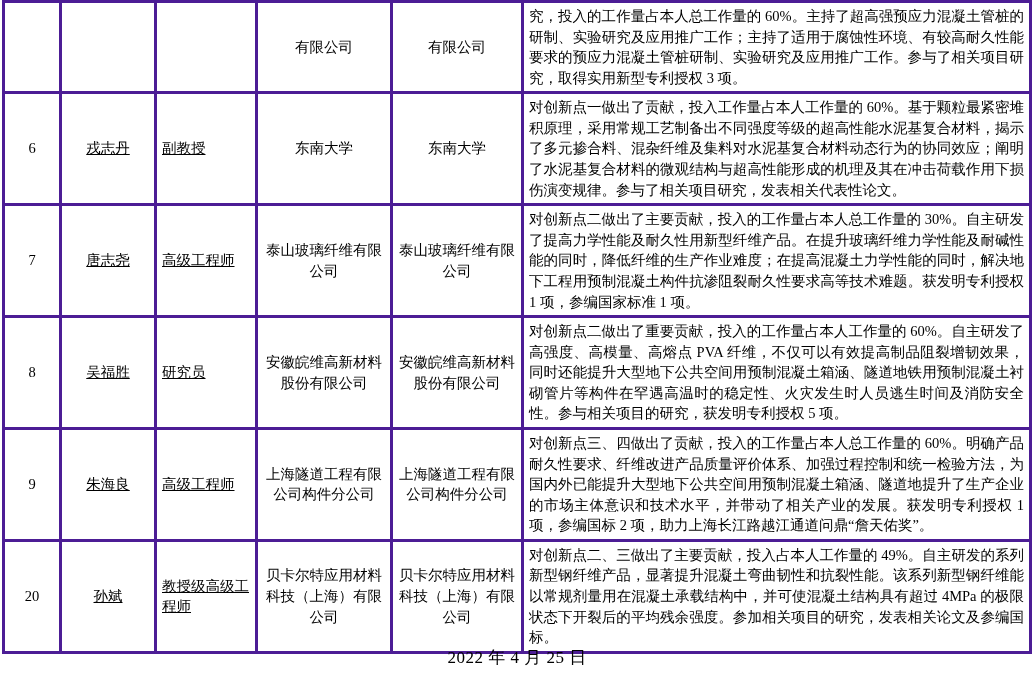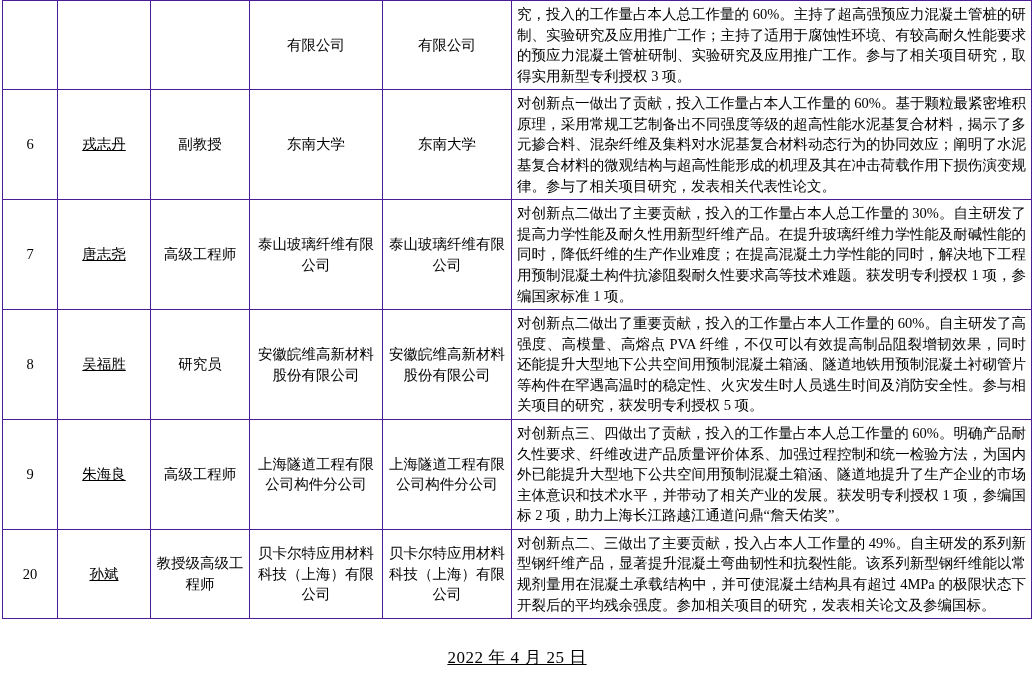--- a/index.html
+++ b/index.html
@@ -20,38 +20,39 @@
     height: 687px;
     box-sizing: border-box;
   }
   table.doc-table {
     border-collapse: collapse;
     width: 1030px;
     margin: 0 0 0 2px;
     table-layout: fixed;
   }
   table.doc-table td {
-    border: 1px solid #4c1d95;
+    border: 3px solid #4c1d95;
     vertical-align: middle;
     padding: 3px 5px;
     font-size: 14.5px;
     line-height: 1.42;
   }
   td.col-num {
     width: 44px;
     text-align: center;
   }
   td.col-name {
     width: 82px;
     text-align: center;
     text-decoration: underline;
   }
   td.col-title {
     width: 88px;
-    text-align: center;
+    text-align: left;
+    text-decoration: underline;
   }
   td.col-org1 {
     width: 122px;
     text-align: center;
   }
   td.col-org2 {
     width: 118px;
     text-align: center;
   }
   td.col-desc {
@@ -64,21 +65,20 @@
     position: absolute;
     left: 0;
     right: 0;
     bottom: 18px;
     text-align: center;
     font-size: 17px;
     letter-spacing: 0.5px;
   }
   .footer-date span {
     display: inline-block;
-    text-decoration: underline;
   }
 </style>
 </head>
 <body>
 
 <div class="page">
 
   <table class="doc-table">
     <tbody>
 

